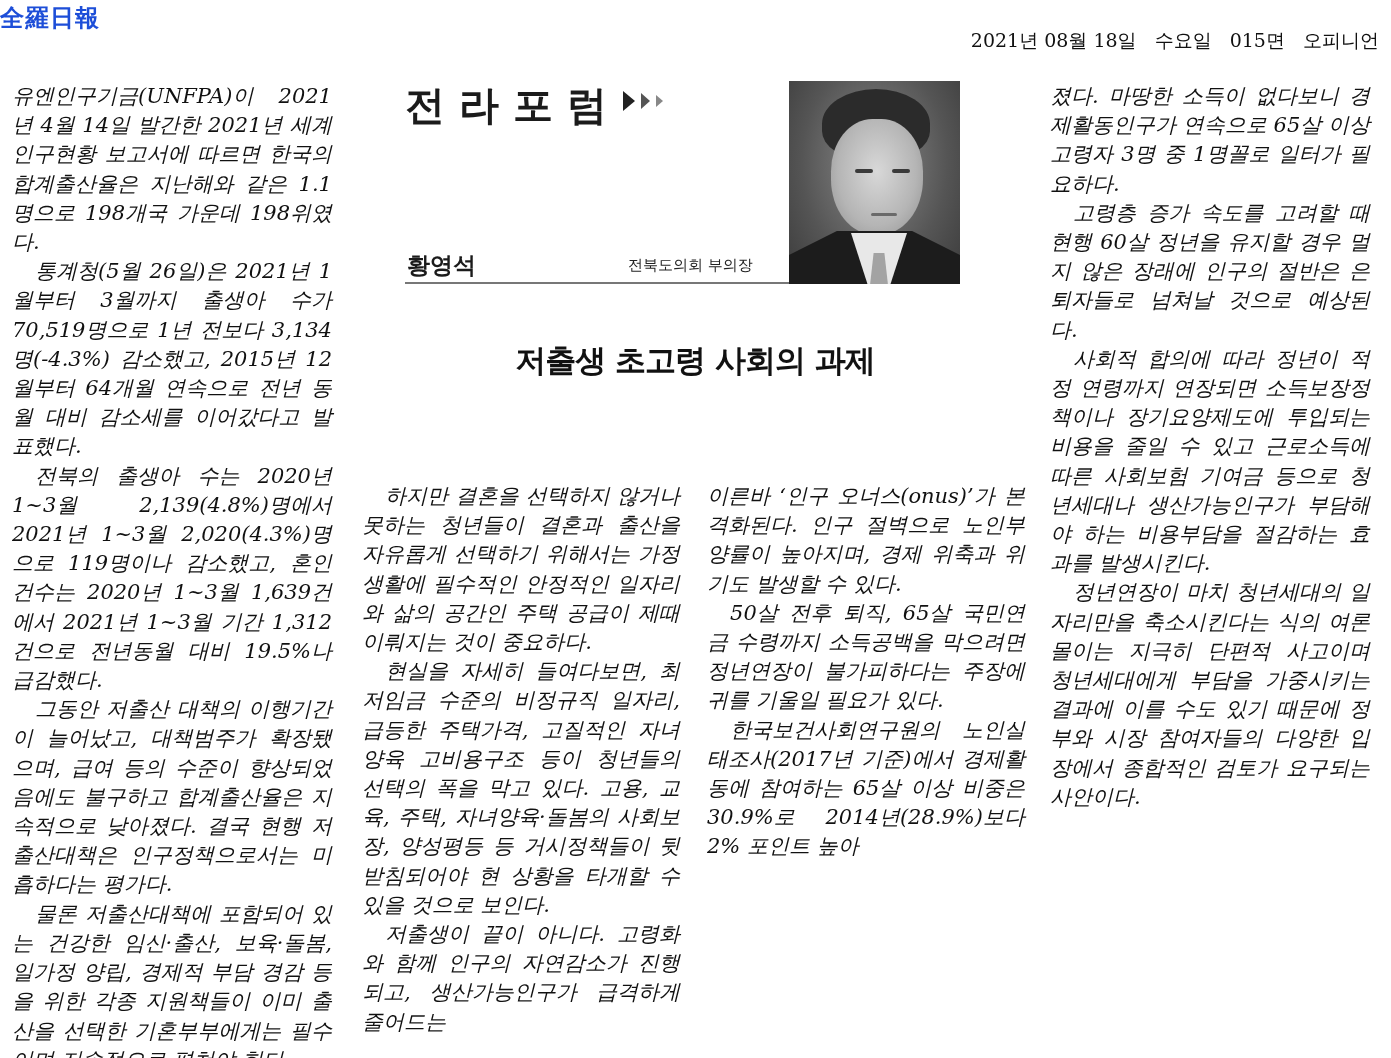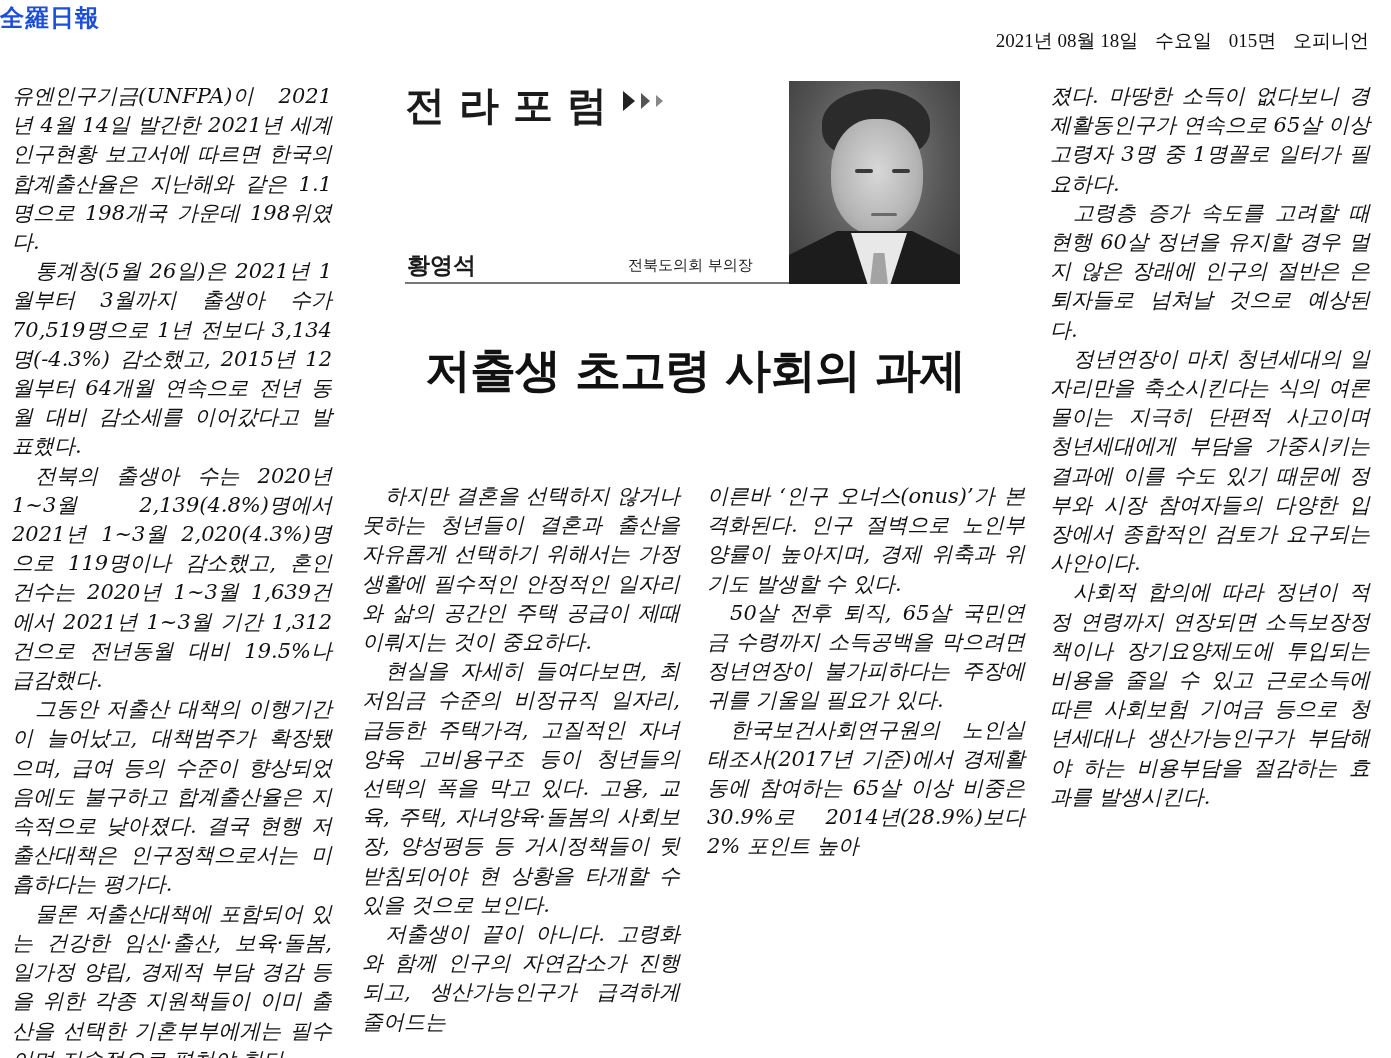--- a/index.html
+++ b/index.html
@@ -1,18 +1,18 @@
 <!DOCTYPE html>
 <html><head>
 <meta charset="utf-8">
 <style>
   html, body { margin: 0; padding: 0; background: #ffffff; }
   body { width: 1391px; height: 1058px; position: relative; overflow: hidden; color: #111; font-family: "DejaVu Serif", serif; }
   .masthead { position: absolute; left: 0; top: 2px; font-family: "DejaVu Sans", sans-serif; font-weight: bold; font-size: 24px; letter-spacing: 1px; color: #1d4ed8; }
-  .dateline { position: absolute; right: 22px; top: 28px; font-size: 19px; letter-spacing: 0px; color: #111; white-space: nowrap; font-family: Liberation Serif, serif; }
+  .dateline { position: absolute; right: 12px; top: 28px; font-size: 19px; letter-spacing: 0px; color: #111; white-space: nowrap; }
   .dateline span { margin-left: 12px; }
   .col { position: absolute; font-size: 21px; line-height: 29.2px; text-align: justify; text-align-last: left; font-style: italic; }
   .col p { margin: 0; text-indent: 1.1em; }
   .col p.noindent { text-indent: 0; }
   #col1 { left: 12px; top: 82px; width: 320px; }
   #col2 { left: 362px; top: 482px; width: 318px; }
   #col3 { left: 707px; top: 482px; width: 318px; }
   #col4 { left: 1050px; top: 82px; width: 320px; }
   .forum-header { position: absolute; left: 405px; top: 78px; width: 380px; height: 210px; }
   .forum-title { position: absolute; left: 0; top: 0; font-family: Liberation Serif, serif; font-weight: bold; font-size: 40px; letter-spacing: 14px; color: #1b1b1b; }
@@ -26,21 +26,21 @@
   .rule { position: absolute; left: 405px; top: 282px; width: 385px; height: 2px; background: #777; }
   .photo { position: absolute; left: 789px; top: 81px; width: 171px; height: 203px; background: radial-gradient(ellipse at 50% 40%, #8a8a8a 0%, #555 60%, #3a3a3a 100%); overflow: hidden; }
   .photo .hair { position: absolute; left: 33px; top: 8px; width: 108px; height: 70px; border-radius: 50% 50% 40% 40%; background: #2b2b2b; }
   .photo .face { position: absolute; left: 42px; top: 38px; width: 92px; height: 116px; border-radius: 45% 45% 48% 48%; background: radial-gradient(ellipse at 50% 45%, #d8d8d8 0%, #b5b5b5 60%, #8e8e8e 100%); }
   .photo .eye { position: absolute; top: 88px; width: 18px; height: 4px; background: #3a3a3a; border-radius: 2px; }
   .photo .eye.l { left: 66px; } .photo .eye.r { left: 103px; }
   .photo .mouth { position: absolute; left: 82px; top: 132px; width: 26px; height: 3px; background: #6a6a6a; border-radius: 2px; }
   .photo .suit { position: absolute; left: 0; top: 150px; width: 171px; height: 60px; background: #1c1c1c; clip-path: polygon(0 40%, 28% 0, 72% 0, 100% 40%, 100% 100%, 0 100%); }
   .photo .shirt { position: absolute; left: 62px; top: 152px; width: 56px; height: 52px; background: #e8e8e8; clip-path: polygon(0 0, 100% 0, 70% 100%, 30% 100%); }
   .photo .tie { position: absolute; left: 81px; top: 172px; width: 18px; height: 32px; background: #a3a3a3; clip-path: polygon(20% 0, 80% 0, 100% 100%, 0 100%); }
-  .headline { position: absolute; left: 360px; top: 340px; width: 670px; text-align: center; font-family: "DejaVu Serif", serif; font-weight: bold; font-size: 46px; letter-spacing: -1px; color: #111; }
+  .headline { position: absolute; left: 360px; top: 340px; width: 670px; text-align: center; font-family: "DejaVu Serif", serif; font-weight: bold; font-size: 31px; letter-spacing: -1px; color: #111; }
 </style>
 </head>
 <body>
 
 <div class="masthead">全羅日報</div>
 
 <div class="dateline">
   <span>2021년 08월 18일</span>
   <span>수요일</span>
   <span>015면</span>
@@ -88,15 +88,15 @@
 
 <div class="col" id="col3">
   <p class="noindent">이른바 ‘인구 오너스(onus)’가 본격화된다. 인구 절벽으로 노인부양률이 높아지며, 경제 위축과 위기도 발생할 수 있다.</p>
   <p>50살 전후 퇴직, 65살 국민연금 수령까지 소득공백을 막으려면 정년연장이 불가피하다는 주장에 귀를 기울일 필요가 있다.</p>
   <p>한국보건사회연구원의 노인실태조사(2017년 기준)에서 경제활동에 참여하는 65살 이상 비중은 30.9%로 2014년(28.9%)보다 2% 포인트 높아</p>
 </div>
 
 <div class="col" id="col4">
   <p class="noindent">졌다. 마땅한 소득이 없다보니 경제활동인구가 연속으로 65살 이상 고령자 3명 중 1명꼴로 일터가 필요하다.</p>
   <p>고령층 증가 속도를 고려할 때 현행 60살 정년을 유지할 경우 멀지 않은 장래에 인구의 절반은 은퇴자들로 넘쳐날 것으로 예상된다.</p>
+  <p>사회적 합의에 따라 정년이 적정 연령까지 연장되면 소득보장정책이나 장기요양제도에 투입되는 비용을 줄일 수 있고 근로소득에 따른 사회보험 기여금 등으로 청년세대나 생산가능인구가 부담해야 하는 비용부담을 절감하는 효과를 발생시킨다.</p>
   <p>정년연장이 마치 청년세대의 일자리만을 축소시킨다는 식의 여론몰이는 지극히 단편적 사고이며 청년세대에게 부담을 가중시키는 결과에 이를 수도 있기 때문에 정부와 시장 참여자들의 다양한 입장에서 종합적인 검토가 요구되는 사안이다.</p>
-  <p>사회적 합의에 따라 정년이 적정 연령까지 연장되면 소득보장정책이나 장기요양제도에 투입되는 비용을 줄일 수 있고 근로소득에 따른 사회보험 기여금 등으로 청년세대나 생산가능인구가 부담해야 하는 비용부담을 절감하는 효과를 발생시킨다.</p>
 </div>
 
 </body></html>

